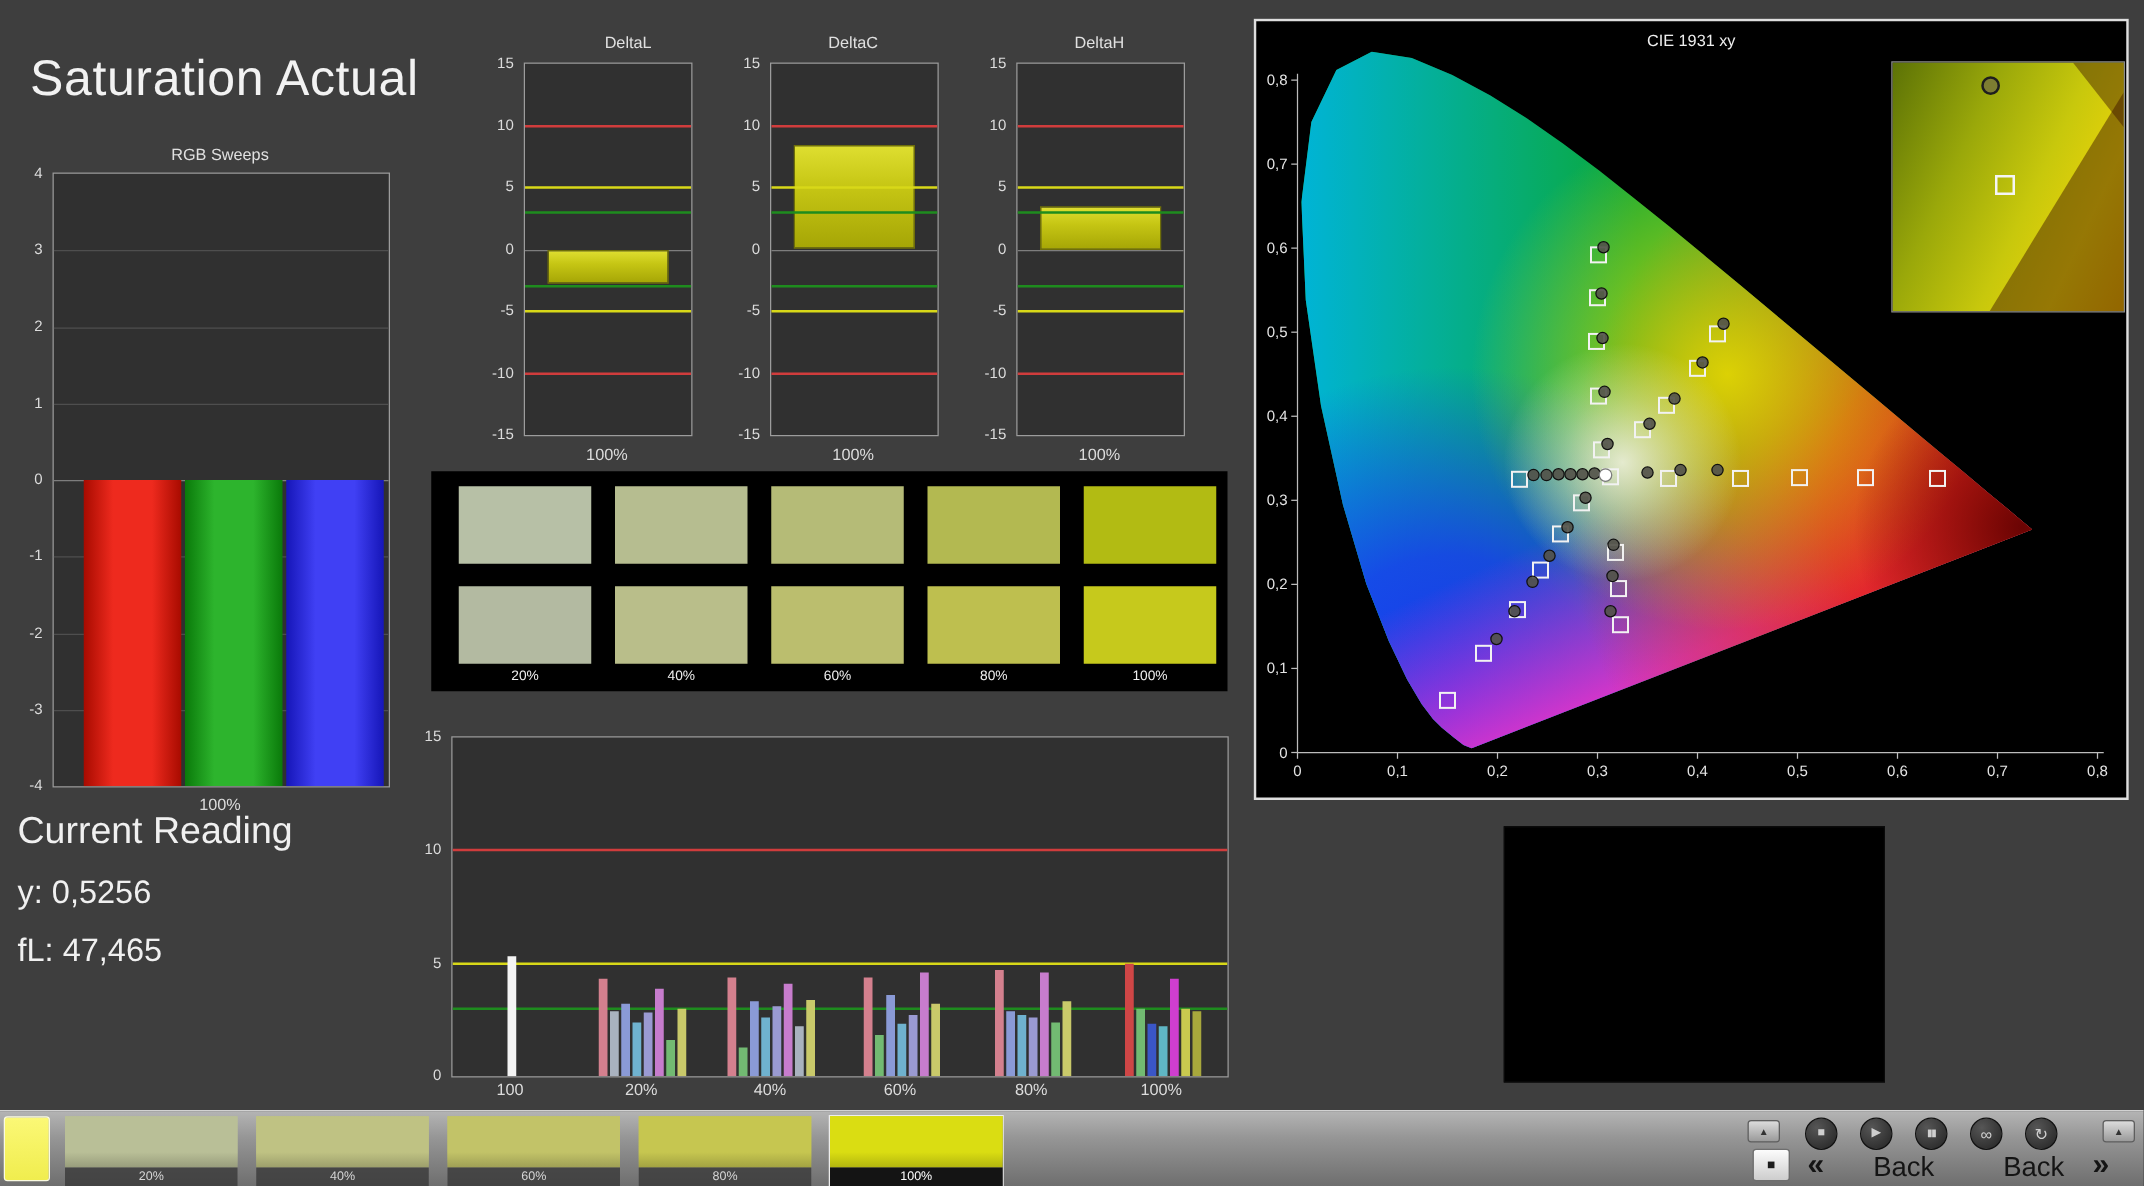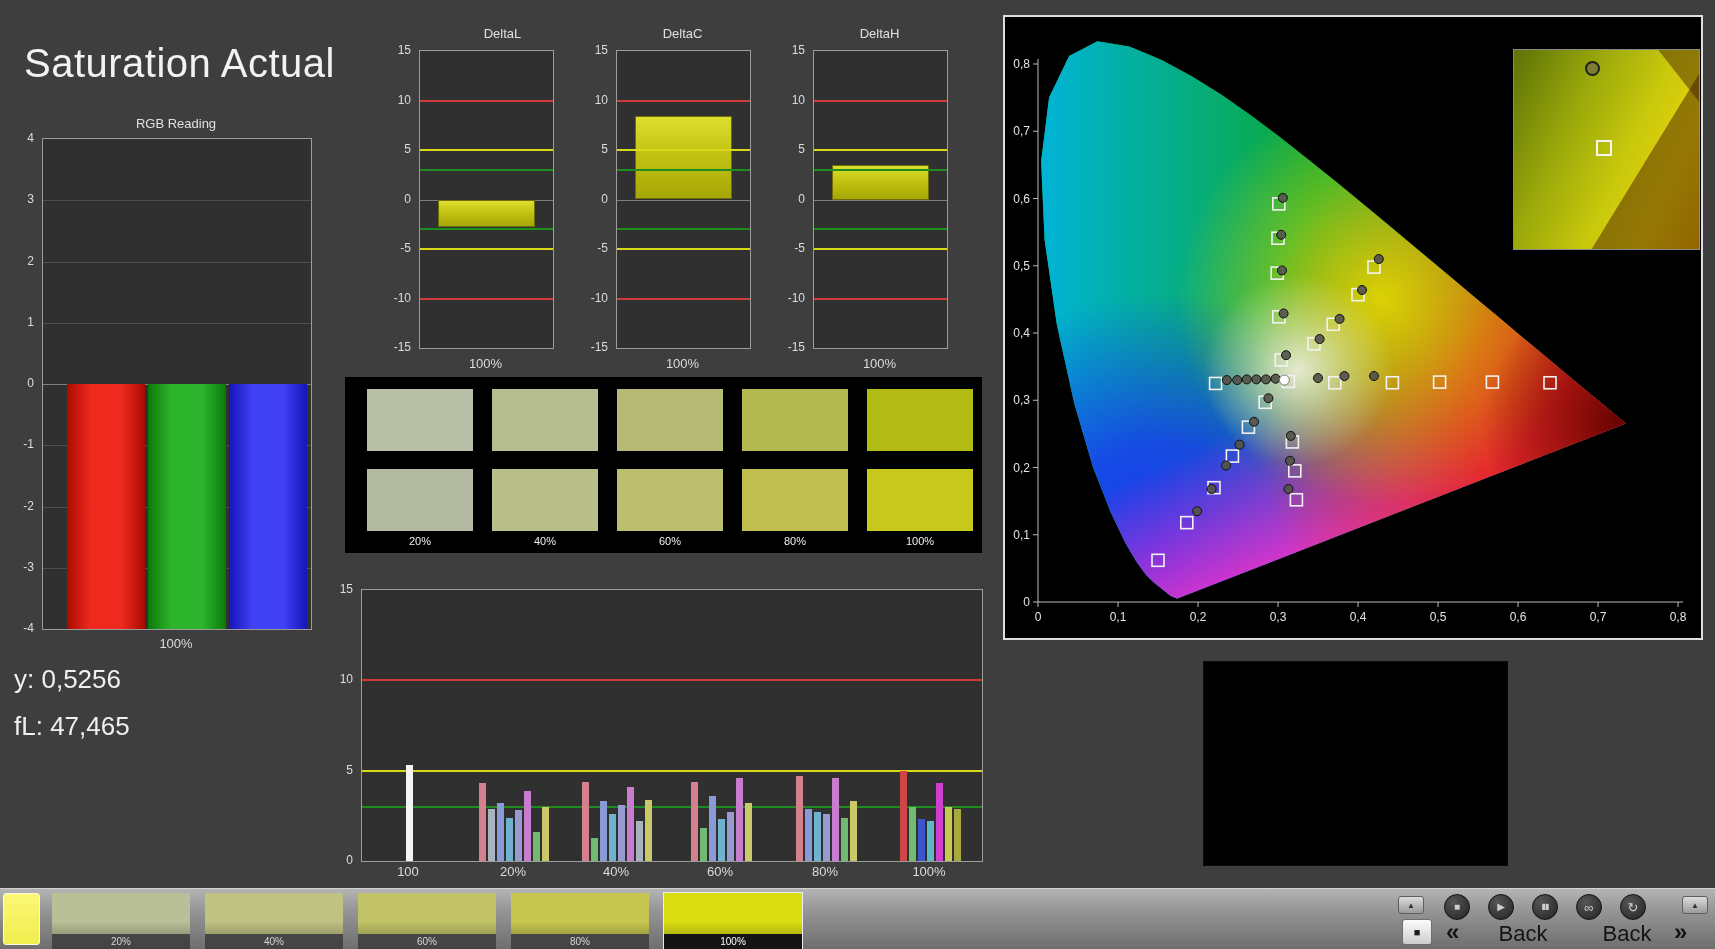--- a/index.html
+++ b/index.html
@@ -65,21 +65,21 @@
   .navlabel{position:absolute;top:32px;width:74px;text-align:center;font-size:22px;color:#141414;cursor:pointer;background:none;border:none;padding:0;
      font-family:"Liberation Sans","DejaVu Sans",sans-serif}
   .ct1{left:1444px}.ct2{left:1488px}.ct3{left:1532px}.ct4{left:1576px}.ct5{left:1620px}
 </style>
 </head>
 <body>
 
 <h1 id="page-title">Saturation Actual</h1>
 
 <section id="rgbb" class="abs">
-  <div class="chart-title" style="left:32px;top:2px;width:268px">RGB Reading</div>
+  <div class="chart-title" style="left:32px;top:2px;width:268px">RGB Sweeps</div>
   <div id="rgbb-ylab" class="ylabbox" style="left:0;top:24px;width:28px;height:490px">
       <div class="ylab" style="top: 0px;">4</div>
       <div class="ylab" style="top: 61px;">3</div>
       <div class="ylab" style="top: 123px;">2</div>
       <div class="ylab" style="top: 184px;">1</div>
       <div class="ylab" style="top: 245px;">0</div>
       <div class="ylab" style="top: 306px;">-1</div>
       <div class="ylab" style="top: 368px;">-2</div>
       <div class="ylab" style="top: 429px;">-3</div>
       <div class="ylab" style="top: 490px;">-4</div>
@@ -379,31 +379,33 @@
       <circle cx="206.6" cy="472.02" r="4.5" fill="#52524a" fill-opacity="0.92" stroke="#101010" stroke-width="1"></circle>
       <circle cx="192.20000000000002" cy="494.2125" r="4.5" fill="#52524a" fill-opacity="0.92" stroke="#101010" stroke-width="1"></circle>
       <circle cx="285.8" cy="418.89250000000004" r="4.5" fill="#52524a" fill-opacity="0.92" stroke="#101010" stroke-width="1"></circle>
       <circle cx="285" cy="443.775" r="4.5" fill="#52524a" fill-opacity="0.92" stroke="#101010" stroke-width="1"></circle>
       <circle cx="283.4" cy="472.02" r="4.5" fill="#52524a" fill-opacity="0.92" stroke="#101010" stroke-width="1"></circle>
       <circle cx="313" cy="361.0575" r="4.5" fill="#52524a" fill-opacity="0.92" stroke="#101010" stroke-width="1"></circle>
       <circle cx="339.4" cy="359.03999999999996" r="4.5" fill="#52524a" fill-opacity="0.92" stroke="#101010" stroke-width="1"></circle>
       <circle cx="369" cy="359.03999999999996" r="4.5" fill="#52524a" fill-opacity="0.92" stroke="#101010" stroke-width="1"></circle>
       <circle cx="279.4" cy="363.075" r="5" fill="#ffffff" stroke="#7a7a7a"></circle>
     </svg>
+  <div id="cie-title">CIE 1931 xy</div>
   <div id="cie-inset">
     <div class="inset-dark1"></div>
     <div class="inset-dark2"></div>
     <div id="inset-circle" style="left: 71px; top: 11px;"></div>
     <div id="inset-square" style="left: 82px; top: 90px;"></div>
   </div>
 </section>
 
 <div id="video" class="abs"></div>
 
 <section id="reading" class="abs">
+  <h2>Current Reading</h2>
   <div class="rline">y: 0,5256</div>
   <div class="rline">fL: 47,465</div>
 </section>
 
 <footer id="taskbar">
   <button id="pattern-btn" style="background: linear-gradient(rgb(251, 248, 118), rgb(240, 237, 78));"></button>
   <div id="tabs">
       <div class="tab" style="left: 0px;">
         <div class="tabcolor" style="background: linear-gradient(rgb(185, 191, 151) 70%, rgba(0, 0, 0, 0.18)) rgb(185, 191, 151);"></div>
         <div class="tabstrip">20%</div>

